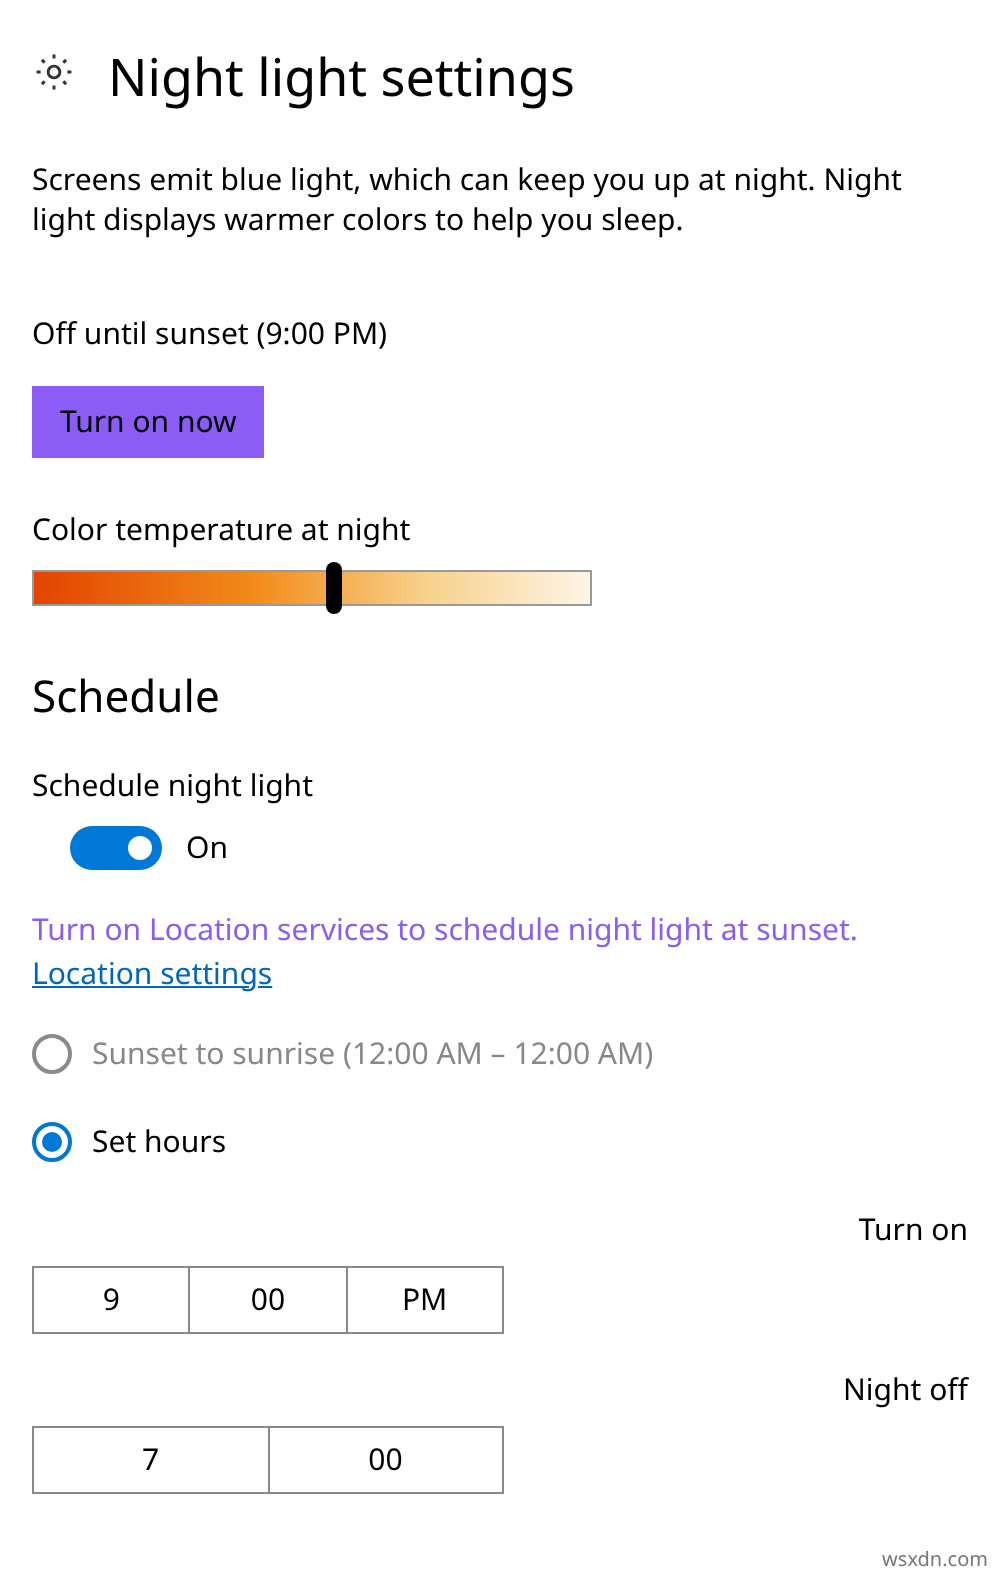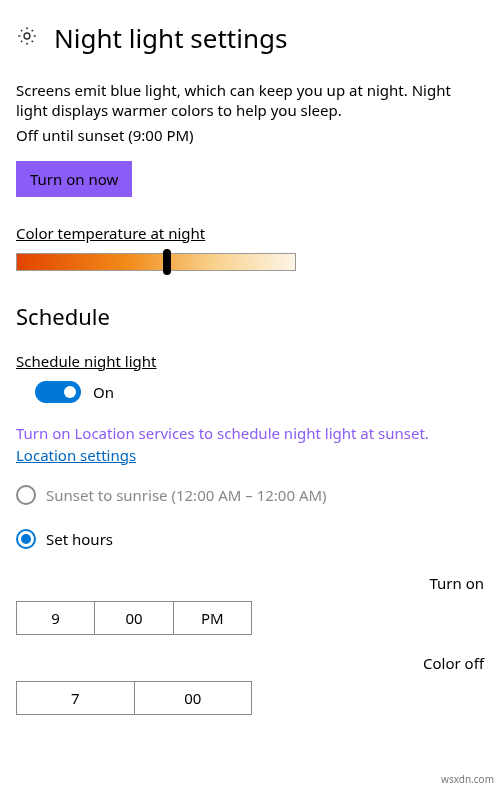--- a/index.html
+++ b/index.html
@@ -9,33 +9,33 @@
     color: #000;
     background: #fff;
     width: 500px;
     height: 790px;
     padding: 16px;
     position: relative;
   }
   .header { display: flex; align-items: center; gap: 16px; margin-bottom: 24px; margin-top: 4px; }
   .header svg { flex: none; }
   .title { font-size: 26px; font-weight: 400; }
-  .desc { line-height: 1.35; margin-bottom: 4px; }
+  .desc { line-height: 1.35; margin-bottom: 36px; }
   .status { margin-bottom: 16px; }
   .btn {
     display: inline-block;
     background: #8b5cf6;
     border: none;
     padding: 8px 14px;
     font-size: 15px;
     font-family: inherit;
     cursor: pointer;
   }
   .section-gap { margin-top: 26px; }
-  .label { margin-bottom: 10px; text-decoration: underline; }
+  .label { margin-bottom: 10px; }
   .slider-track {
     width: 280px; height: 18px;
     background: linear-gradient(to right, #e24400 0%, #f28c1a 40%, #f8d08a 70%, #fdf5e6 100%);
     border: 1px solid #9a9a9a;
     position: relative;
     margin-bottom: 30px;
   }
   .slider-thumb {
     position: absolute; top: -5px; left: 146px;
     width: 8px; height: 26px;
@@ -129,21 +129,21 @@
   <span class="radio-label">Set hours</span>
 </div>
 
 <p class="time-label">Turn on</p>
 <div class="time-picker">
   <span>9</span>
   <span>00</span>
   <span>PM</span>
 </div>
 
-<p class="time-label">Color off</p>
+<p class="time-label">Night off</p>
 <div class="time-picker">
   <span>7</span>
   <span>00</span>
 </div>
 
 <div class="watermark">wsxdn.com</div>
 
 
 
 

